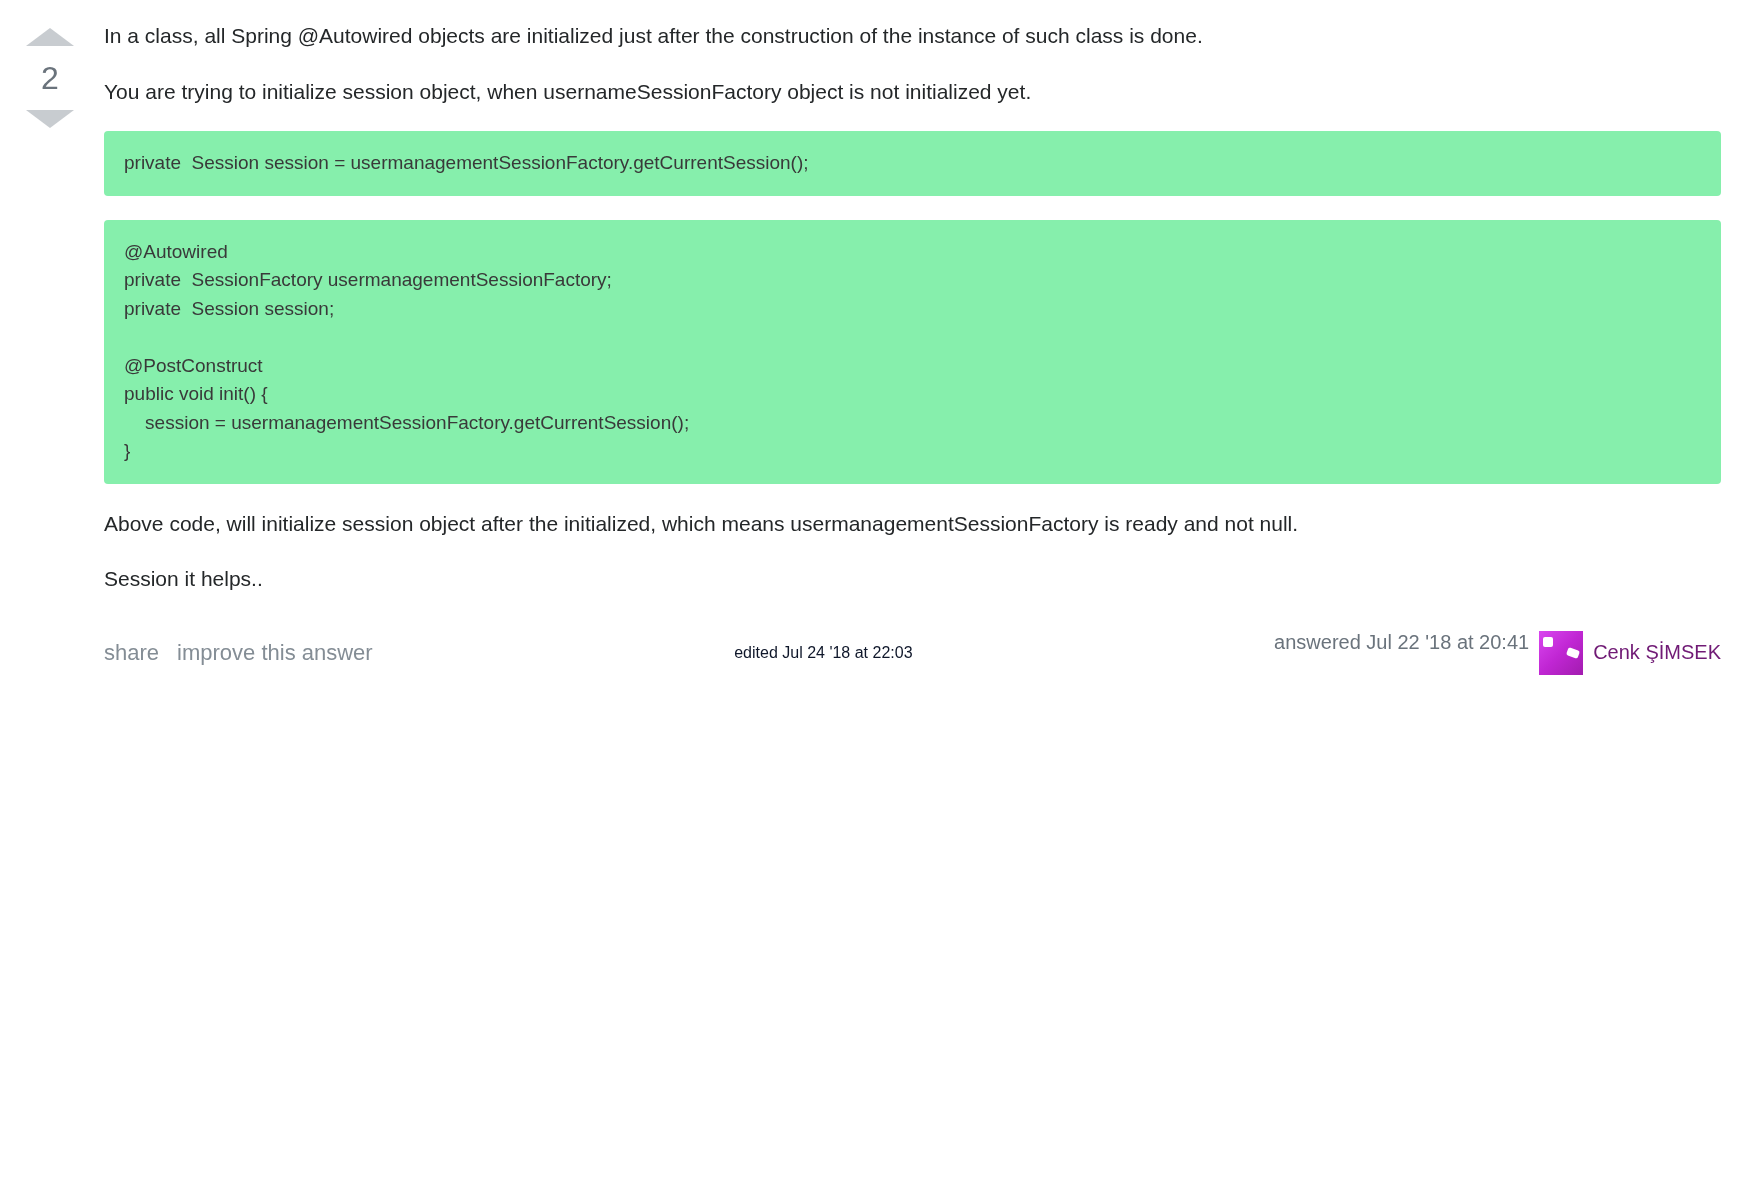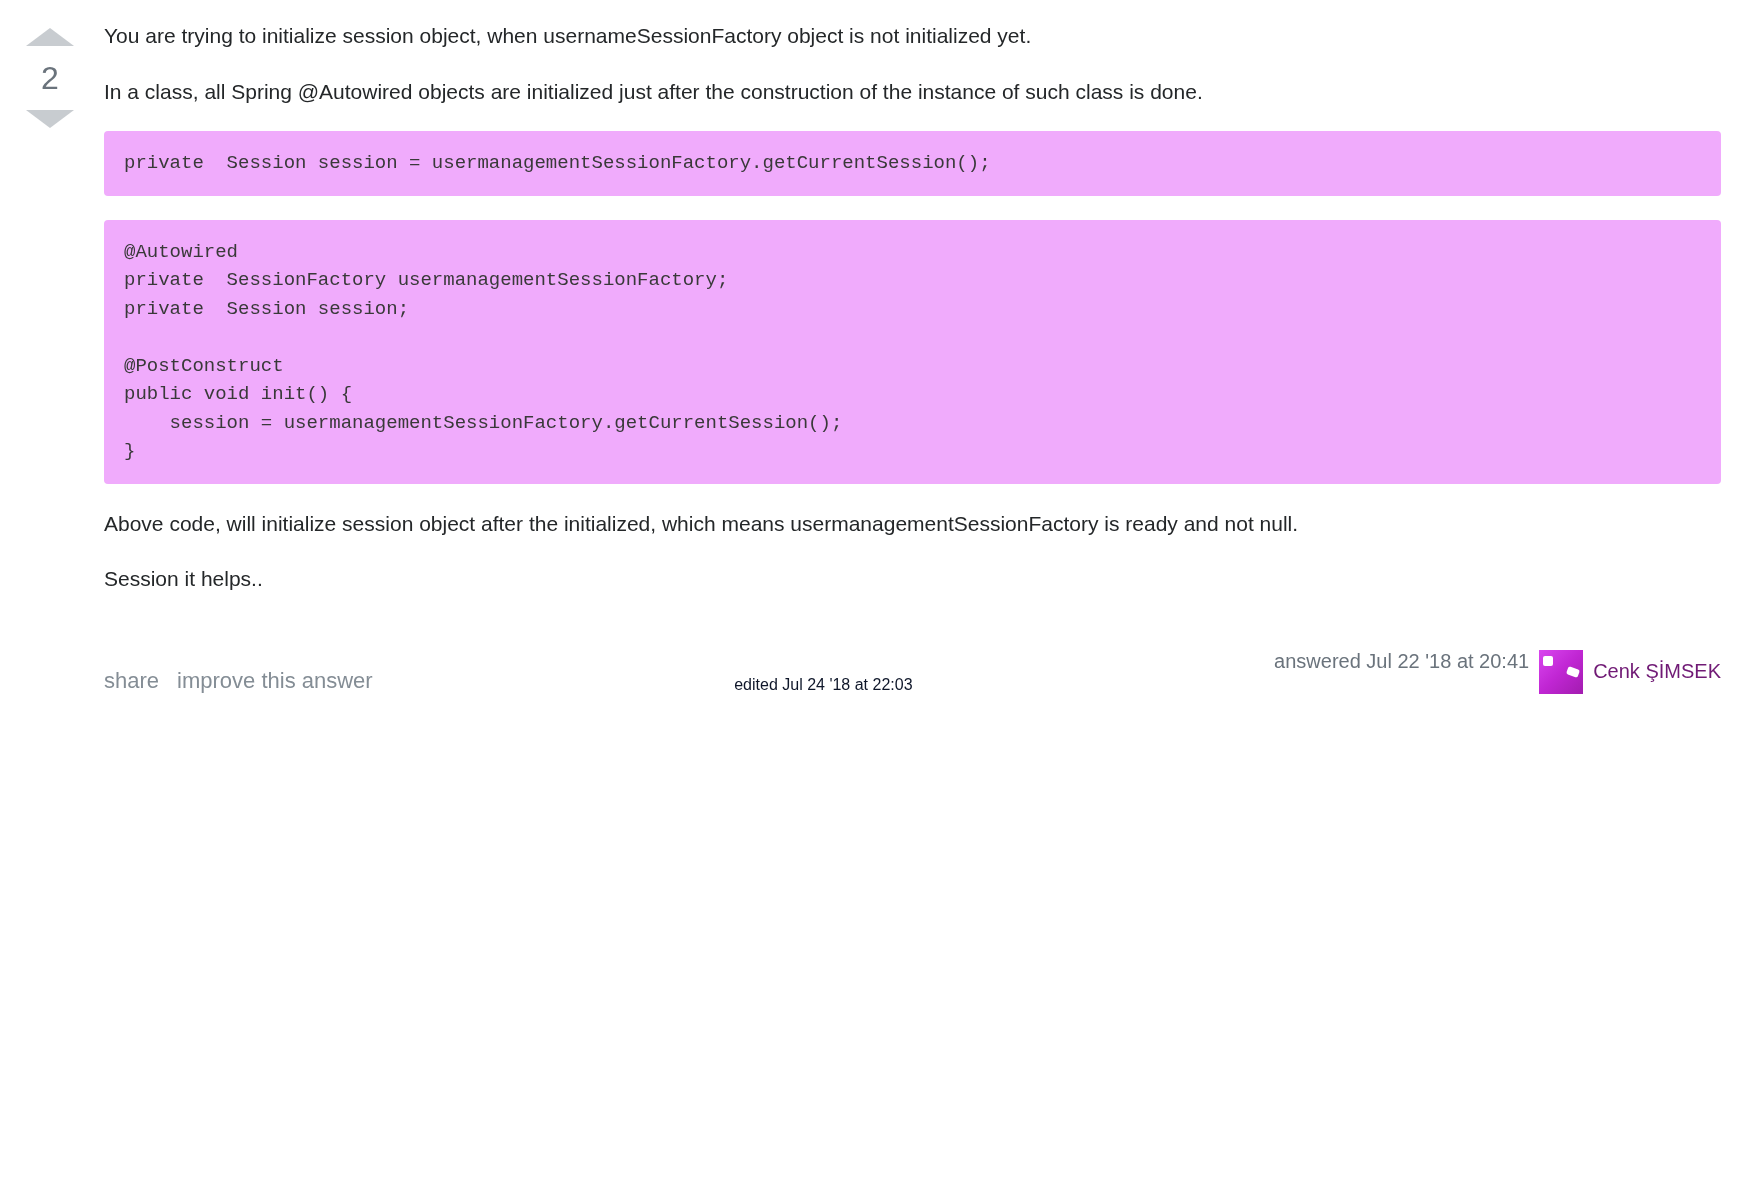--- a/index.html
+++ b/index.html
@@ -47,36 +47,36 @@
     .post-cell {
       flex: 1;
       min-width: 0;
     }
     .post-body p {
       margin-bottom: 24px;
       line-height: 1.5;
       color: #242729;
     }
     .code-block {
-      background: #f0abfc;
+      background: #86efac;
       padding: 18px 20px;
       margin-bottom: 24px;
-      font-family: Liberation Mono, monospace;
+      font-family: Liberation Sans, sans-serif;
       font-size: 19px;
       color: #393939;
       white-space: pre;
       overflow-x: auto;
       line-height: 1.5;
       border-radius: 4px;
     }
     .post-menu {
       display: flex;
       justify-content: space-between;
-      align-items: flex-end;
-      margin-top: 55px;
+      align-items: center;
+      margin-top: 36px;
       flex-wrap: wrap;
     }
     .action-links {
       display: flex;
       gap: 18px;
       font-size: 22px;
     }
     .action-links a {
       color: #848d95;
       text-decoration: none;
@@ -137,22 +137,22 @@
 <div class="post-layout">
 
   <div class="vote-cell">
     <div class="vote-arrow vote-up"></div>
     <div class="vote-count">2</div>
     <div class="vote-arrow vote-down"></div>
   </div>
 
   <div class="post-cell">
     <div class="post-body">
+      <p>In a class, all Spring @Autowired objects are initialized just after the construction of the instance of such class is done.</p>
       <p>You are trying to initialize session object, when usernameSessionFactory object is not initialized yet.</p>
-      <p>In a class, all Spring @Autowired objects are initialized just after the construction of the instance of such class is done.</p>
       <div class="code-block">private  Session session = usermanagementSessionFactory.getCurrentSession();</div>
       <div class="code-block">@Autowired
 private  SessionFactory usermanagementSessionFactory;
 private  Session session;
 
 @PostConstruct
 public void init() {
     session = usermanagementSessionFactory.getCurrentSession();
 }</div>
       <p>Above code, will initialize session object after the initialized, which means usermanagementSessionFactory is ready and not null.</p>

